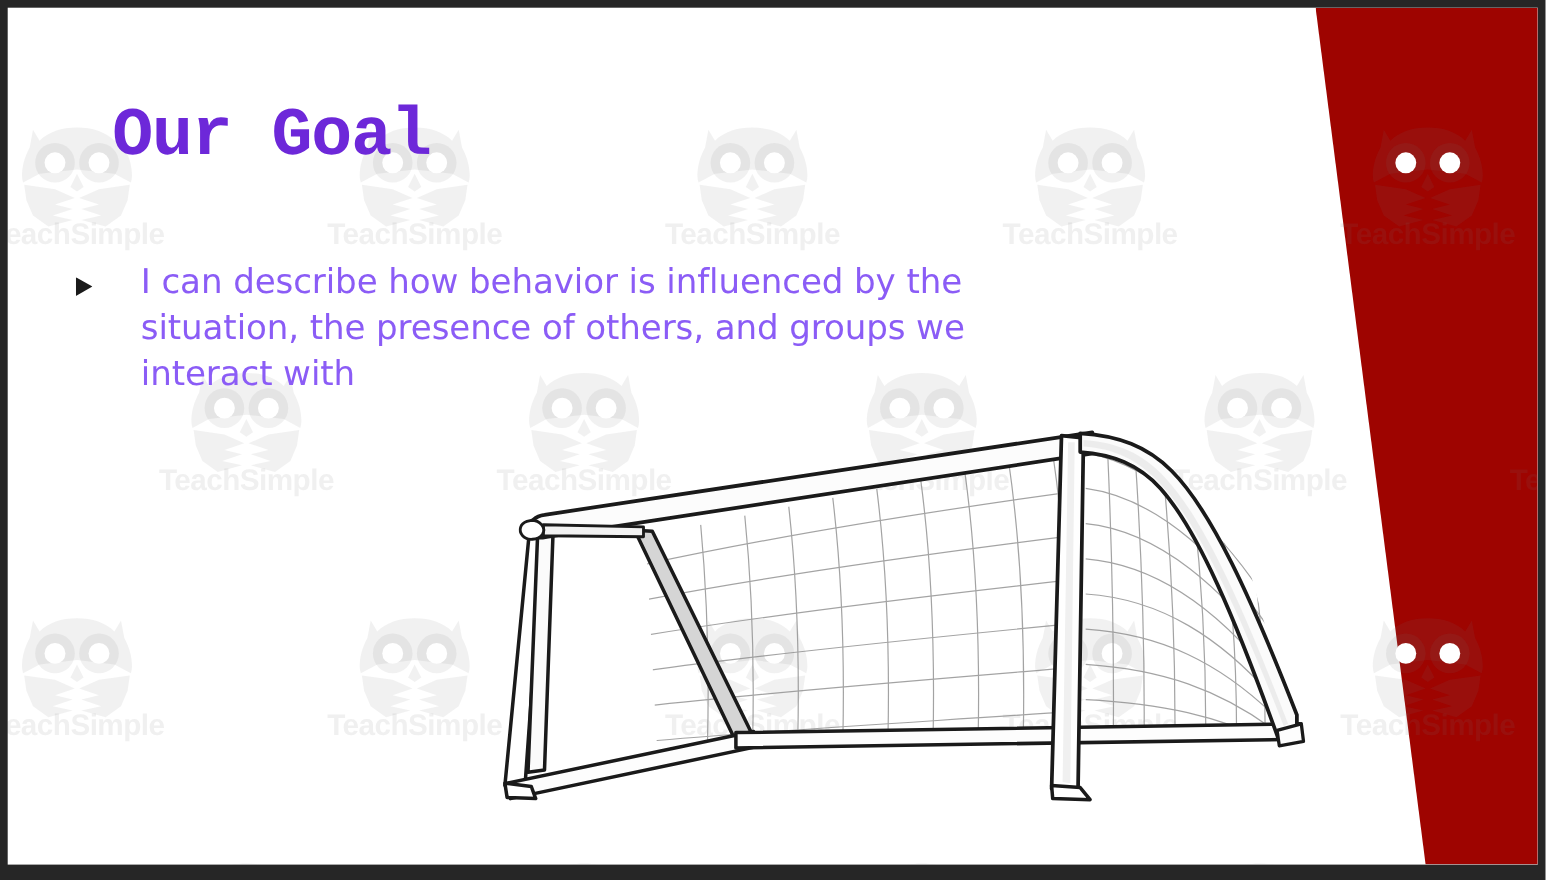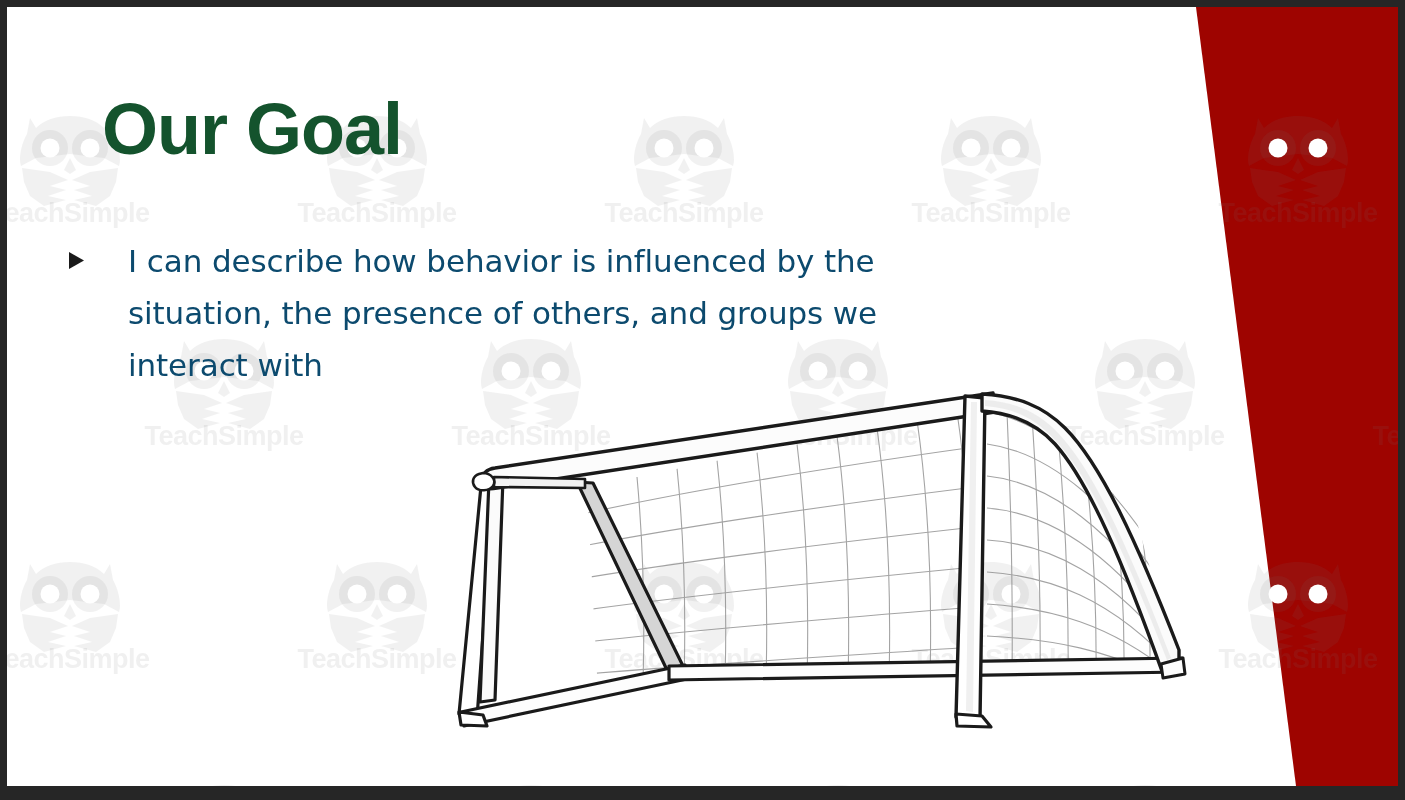--- a/index.html
+++ b/index.html
@@ -81,25 +81,25 @@
     font-weight: bold;
     letter-spacing: -0.5px;
     color: rgba(120,120,120,0.11);
   }
 
   
   #title-text {
     position: absolute;
     left: 95px;
     top: 81px;
-    font-family: Liberation Sans, sans-serif;
-    font-size: 72px;
+    font-family: Liberation Mono, monospace;
+    font-size: 62px;
     font-weight: bold;
     letter-spacing: -1px;
-    color: #14532d;
+    color: #6d28d9;
     z-index: 50;
     white-space: nowrap;
   }
 
   
   #body-block {
     position: absolute;
     left: 62px;
     top: 228px;
     width: 820px;
@@ -111,22 +111,22 @@
     flex: 0 0 auto;
     width: 15px;
     margin-top: 17px;
     margin-right: 44px;
   }
   #bullet-text {
     flex: 1 1 auto;
     font-family: "DejaVu Sans", sans-serif;
     font-size: 31px;
     font-weight: 400;
-    line-height: 52px;
-    color: #0c4a6e;
+    line-height: 42px;
+    color: #8b5cf6;
     letter-spacing: -0.1px;
   }
 
   
   #goal-illustration {
     position: absolute;
     left: 430px;
     top: 375px;
     width: 770px;
     height: 365px;

